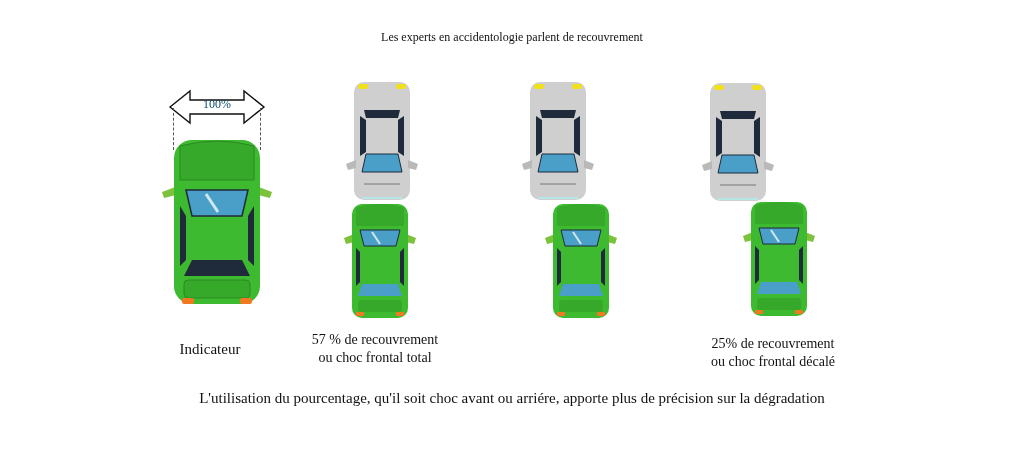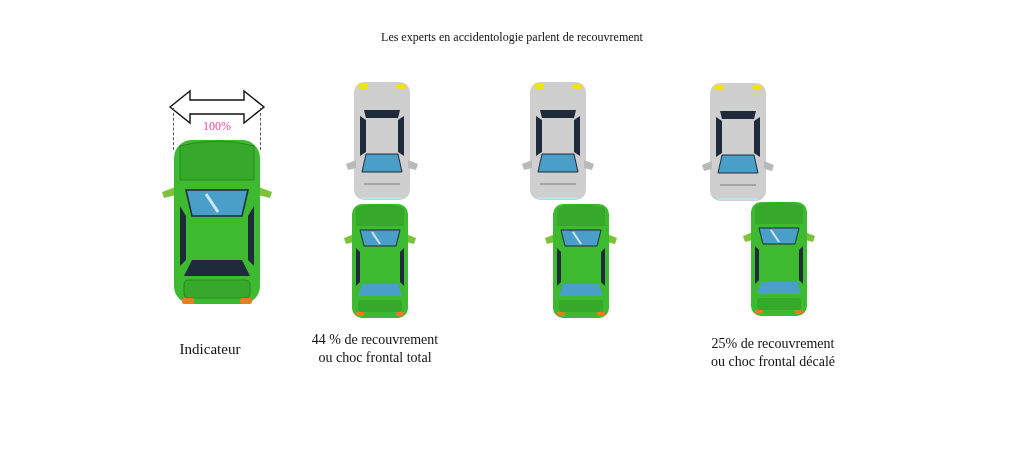--- a/index.html
+++ b/index.html
@@ -2,21 +2,21 @@
 <html><head>
 <meta charset="utf-8">
 <style>
   html, body { margin:0; padding:0; background:#ffffff; }
   body { width:1024px; height:470px; position:relative; overflow:hidden; font-family:"Liberation Serif", serif; color:#111; }
   .title { position:absolute; top:30px; left:0; width:1024px; text-align:center; font-size:12px; }
   .car { position:absolute; }
   .label { position:absolute; text-align:center; font-size:14px; line-height:18px; }
   .footer { position:absolute; top:389px; left:0; width:1024px; text-align:center; font-size:15px; line-height:19px; }
   .arrow { position:absolute; left:168px; top:88px; width:98px; height:38px; }
-  .arrow-label { position:absolute; left:168px; top:97px; width:98px; text-align:center; font-size:12px; color:#ec4899;margin-top:22px; }
+  .arrow-label { position:absolute; left:168px; top:97px; width:98px; text-align:center; font-size:12px; color:#0c4a6e; }
   .dash { position:absolute; border-left:1px dashed #555; width:0; }
 </style>
 </head>
 <body>
 
 <div class="title">Les experts en accidentologie parlent  de recouvrement</div>
 
 <svg class="arrow" viewBox="0 0 98 38">
   <path d="M2 19 L22 3 L22 12 L76 12 L76 3 L96 19 L76 35 L76 26 L22 26 L22 35 Z" fill="#fff" stroke="#111" stroke-width="1.4"></path>
 </svg>
@@ -119,26 +119,27 @@
   <path d="M62 46 L58 50 L58 80 L62 84 Z" fill="#1f2a3a"></path>
   <path d="M20 82 L56 82 L60 94 L16 94 Z" fill="#4a9fc8"></path>
   <rect x="16" y="98" width="44" height="12" rx="3" fill="#36a82a"></rect>
   <rect x="14" y="110" width="8" height="4" rx="1" fill="#f07a22"></rect>
   <rect x="54" y="110" width="8" height="4" rx="1" fill="#f07a22"></rect>
 </svg>
 
 <div class="label" style="left:150px;top:340px;width:120px;font-size:15px;">Indicateur</div>
 
 <div class="label" style="left:285px;top:331px;width:180px;">
-  <div>44 % de recouvrement</div>
+  <div>57 % de recouvrement</div>
   <div>ou choc frontal total</div>
 </div>
 
 <div class="label" style="left:478px;top:329px;width:180px;">
 </div>
 
 <div class="label" style="left:683px;top:335px;width:180px;">
   <div>25% de recouvrement</div>
   <div>ou choc frontal décalé</div>
 </div>
 
 <div class="footer">
+  <div>L'utilisation du pourcentage, qu'il soit choc avant ou arriére, apporte plus de précision sur la dégradation</div>
 </div>
 
 </body></html>

